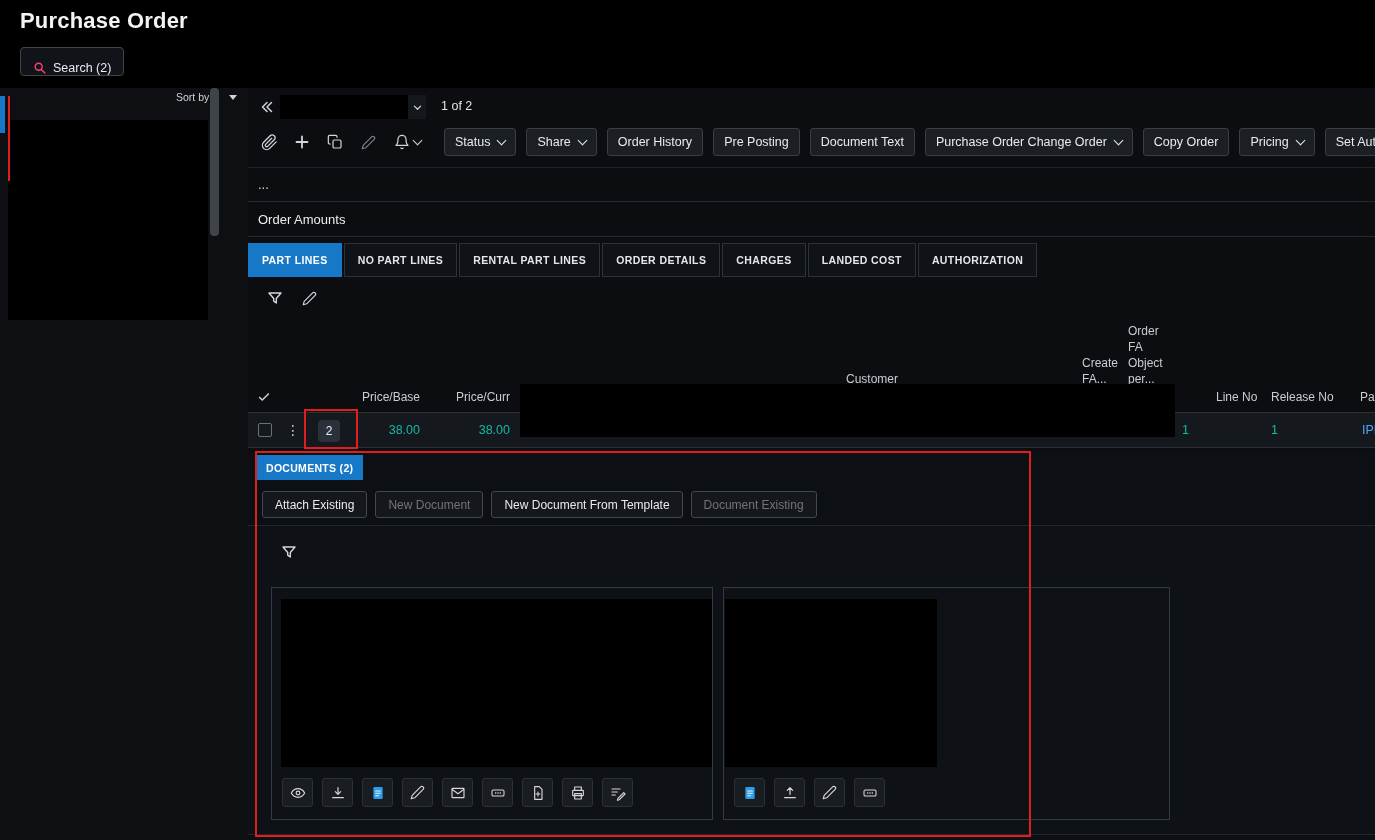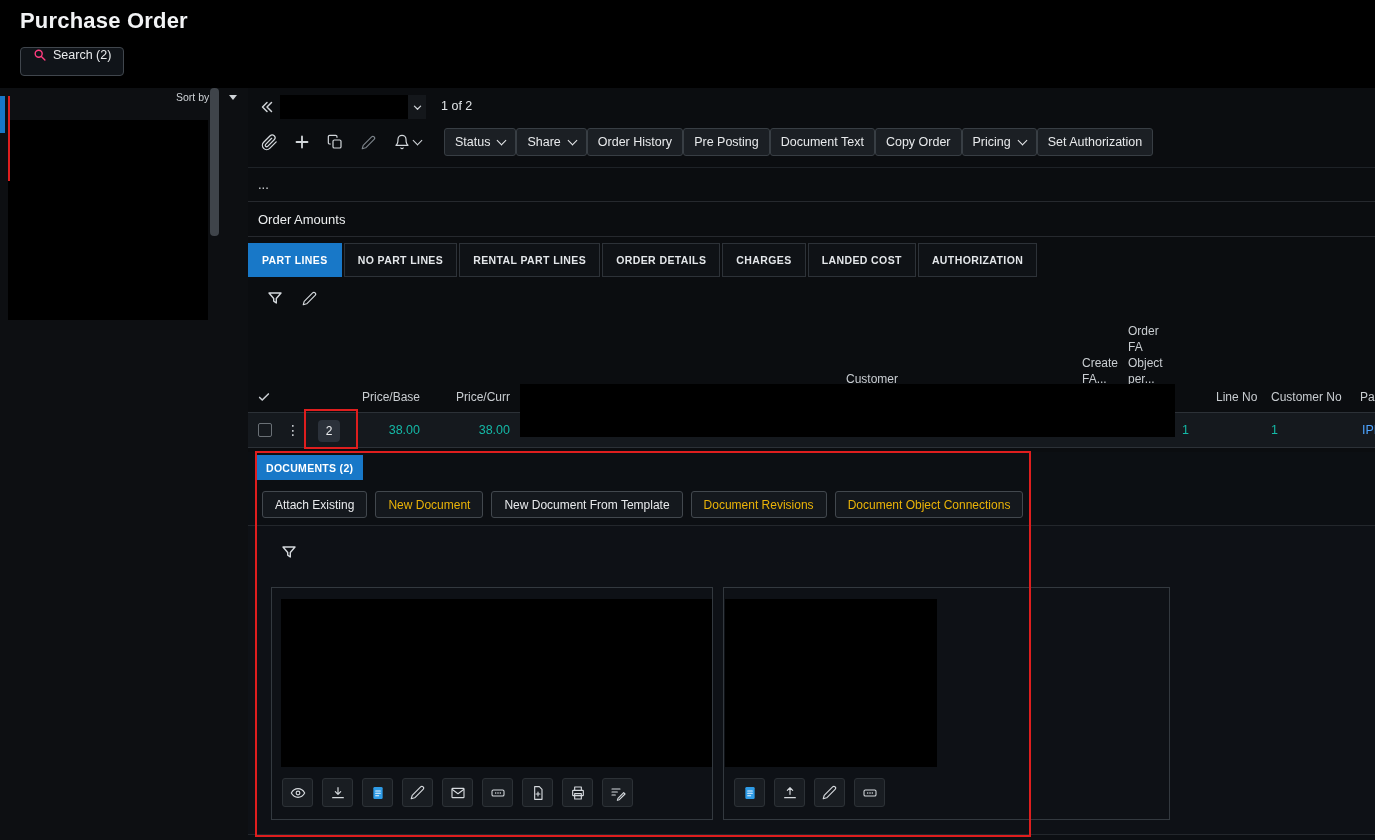--- a/index.html
+++ b/index.html
@@ -5,42 +5,42 @@
   *{margin:0;padding:0;box-sizing:border-box}
   html,body{background:#000}
   body{font-family:"Liberation Sans","DejaVu Sans",sans-serif;-webkit-font-smoothing:antialiased}
   #root{position:relative;width:1375px;height:840px;background:#0b0d10;overflow:hidden;color:#e6e8ea}
   .abs{position:absolute}
   svg{display:block}
 
   
   .hdrbar{position:absolute;left:0;top:0;width:1375px;height:88px;background:#000}
   .pagetitle{position:absolute;left:20px;top:8px;font-size:22px;font-weight:700;color:#f2f3f5;letter-spacing:.2px}
-  .searchbtn{position:absolute;left:20px;top:47px;height:29px;display:inline-flex;align-items:flex-start;gap:6px;
+  .searchbtn{position:absolute;left:20px;top:47px;height:29px;display:inline-flex;align-items:flex-end;gap:6px;
     padding:0 12px;background:#101419;border:1px solid #40464d;border-radius:4px;color:#e9ebed;font-size:12.5px;cursor:pointer}
 
   
   .sidebar{position:absolute;left:0;top:88px;width:248px;height:752px;background:#0d0f12}
   .sortby{position:absolute;left:176px;top:91px;display:inline-flex;align-items:center;gap:20px;font-size:10.5px;color:#ced2d6;cursor:pointer}
   .tri-down{width:0;height:0;border-left:4px solid transparent;border-right:4px solid transparent;border-top:5px solid #ced2d6}
   .side-scroll{position:absolute;left:210px;top:88px;width:9px;height:148px;background:#3f444a;border-radius:4px;cursor:pointer}
   .side-card{position:absolute;left:8px;top:120px;width:200px;height:200px;background:#000;cursor:pointer}
   .side-sel{position:absolute;left:0;top:96px;width:5px;height:37px;background:#1878c8}
 
   
   .navicon{position:absolute;display:inline-flex;align-items:center;justify-content:center;width:22px;height:22px;color:#cfd3d7;cursor:pointer;background:transparent;border:none}
   .recsel{position:absolute;left:280px;top:95px;width:146px;height:24px;display:flex;cursor:pointer}
   .recsel .blackfill{width:128px;height:24px;background:#000}
   .recsel .caret{width:18px;height:24px;display:flex;align-items:center;justify-content:center;background:#14171b;color:#cfd3d7}
   .poslabel{position:absolute;left:441px;top:99px;font-size:12.5px;color:#e2e5e8}
 
   
   .iconbtn{display:inline-flex;align-items:center;justify-content:center;width:26px;height:26px;color:#d3d7db;background:transparent;border:none;cursor:pointer}
   .iconbtn.dim{color:#7c838a}
-  .tbar{position:absolute;left:444px;top:128px;right:0;height:29px;display:flex;overflow:hidden}
+  .tbar{position:absolute;left:444px;top:128px;right:0;height:29px;display:flex;gap:10px;overflow:hidden}
   .tbtn{display:inline-flex;align-items:center;height:28px;padding:0 10px;background:#1b1f24;border:1px solid #383e44;border-radius:3px;
     color:#e8eaec;font-size:12.5px;white-space:nowrap;cursor:pointer;flex:0 0 auto}
   .chev{display:inline-block;width:7px;height:7px;border-right:1.6px solid currentColor;border-bottom:1.6px solid currentColor;
     transform:rotate(45deg);margin-left:8px;margin-top:-4px}
 
   
   .row-ellipsis{position:absolute;left:248px;top:167px;width:1127px;height:35px;border-top:1px solid #1e2227;border-bottom:1px solid #26292e;
     display:flex;align-items:center;padding-left:10px;font-size:13px;color:#d6d9dc;cursor:pointer}
   .row-amounts{position:absolute;left:248px;top:202px;width:1127px;height:35px;border-bottom:1px solid #26292e;
     display:flex;align-items:center;padding-left:10px;font-size:13px;font-weight:400;color:#eceeef;cursor:pointer}
@@ -62,21 +62,21 @@
   .blacktable{position:absolute;left:520px;top:384px;width:655px;height:53px;background:#000;z-index:5}
   .linkval{color:#4da3ff;cursor:pointer}
 
   
   .docband{position:absolute;left:248px;top:452px;width:1127px;height:388px;background:#0c0f13}
   .doctab{position:absolute;left:8px;top:3px;height:25px;display:inline-flex;align-items:center;padding:0 10px;background:#1878c8;color:#fff;
     font-size:10.5px;font-weight:700;letter-spacing:.3px;cursor:pointer}
   .docactions{position:absolute;left:14px;top:39px;display:flex;gap:8px}
   .dbtn{display:inline-flex;align-items:center;height:27px;padding:0 12px;background:#14181d;border:1px solid #42484e;border-radius:3px;
     font-size:12px;color:#e8eaec;cursor:pointer;white-space:nowrap}
-  .dbtn.link{color:#eab308}
+  .dbtn.link{color:#737373}
   .cardspanel{position:absolute;left:0;top:73px;width:1127px;height:310px;background:#0e1116;border-top:1px solid #23272c;border-bottom:1px solid #23272c}
   .doccard{position:absolute;border:1px solid #33393f;background:transparent}
   .cardblack{position:absolute;background:#000}
   .cardtools{position:absolute;left:10px;bottom:12px;display:flex;gap:9px}
   .cbtn{display:inline-flex;align-items:center;justify-content:center;width:31px;height:29px;background:#191d22;border:1px solid #2c3136;border-radius:3px;color:#d5d9dd;cursor:pointer}
 
   
   .ann{position:absolute;border:2px solid #df1e1e;pointer-events:none;z-index:60}
   .annline{position:absolute;width:2px;background:#df1e1e;pointer-events:none;z-index:60}
 
@@ -180,20 +180,24 @@
     <button class="tbtn">
         <span>Order History</span>
       </button>
     <button class="tbtn">
         <span>Pre Posting</span>
       </button>
     <button class="tbtn">
         <span>Document Text</span>
       </button>
     <button class="tbtn">
+        <span>Purchase Order Change Order</span>
+        <span class="chev"></span>
+      </button>
+    <button class="tbtn">
         <span>Copy Order</span>
       </button>
     <button class="tbtn">
         <span>Pricing</span>
         <span class="chev"></span>
       </button>
     <button class="tbtn">
         <span>Set Authorization</span>
       </button>
 
@@ -235,21 +239,21 @@
     <svg width="14" height="14" viewBox="0 0 16 16" fill="none" stroke="currentColor" stroke-width="1.8" stroke-linecap="round" stroke-linejoin="round">
         <path d="M3 8.5l3 3L13 4.5"></path>
       </svg>
   </span>
   <div class="colhdr right" style="left:340px;top:389px;width:80px">Price/Base</div>
   <div class="colhdr right" style="left:430px;top:389px;width:80px">Price/Curr</div>
   <div class="colhdr" style="left:846px;top:371px">Customer</div>
   <div class="colhdr" style="left:1082px;top:355px;width:48px">Create FA...</div>
   <div class="colhdr" style="left:1128px;top:323px;width:48px">Order FA Object per...</div>
   <div class="colhdr" style="left:1216px;top:389px">Line No</div>
-  <div class="colhdr" style="left:1271px;top:389px">Customer No</div>
+  <div class="colhdr" style="left:1271px;top:389px">Release No</div>
   <div class="colhdr" style="left:1360px;top:389px">Pa</div>
 
   <div class="datarow">
     <span class="checkbox"></span>
     <span class="kebab">⋮</span>
     <span class="linebadge">2</span>
     <span class="cellval right" style="left:92px;width:80px;text-align:right">38.00</span>
     <span class="cellval right" style="left:182px;width:80px;text-align:right">38.00</span>
     <span class="cellval" style="left:934px">1</span>
     <span class="cellval" style="left:1023px">1</span>
@@ -259,22 +263,21 @@
 
   <div class="docband">
     <div class="cardspanel"></div>
 
     <div class="doctab">DOCUMENTS (2)</div>
 
     <div class="docactions">
       <button class="dbtn">Attach Existing</button>
       <button class="dbtn link">New Document</button>
       <button class="dbtn">New Document From Template</button>
-      <button class="dbtn link">Document Revisions</button>
-      <button class="dbtn link">Document Object Connections</button>
+      <button class="dbtn link">Document Existing</button>
     </div>
 
     <button class="filterbtn" style="left:30px;top:89px">
       <span>
         <svg width="16" height="16" viewBox="0 0 16 16" fill="none" stroke="currentColor" stroke-width="1.4" stroke-linejoin="round">
             <path d="M2 3h12L9.3 8.5V13l-2.6-1.9V8.5z"></path>
           </svg>
       </span>
     </button>
 

